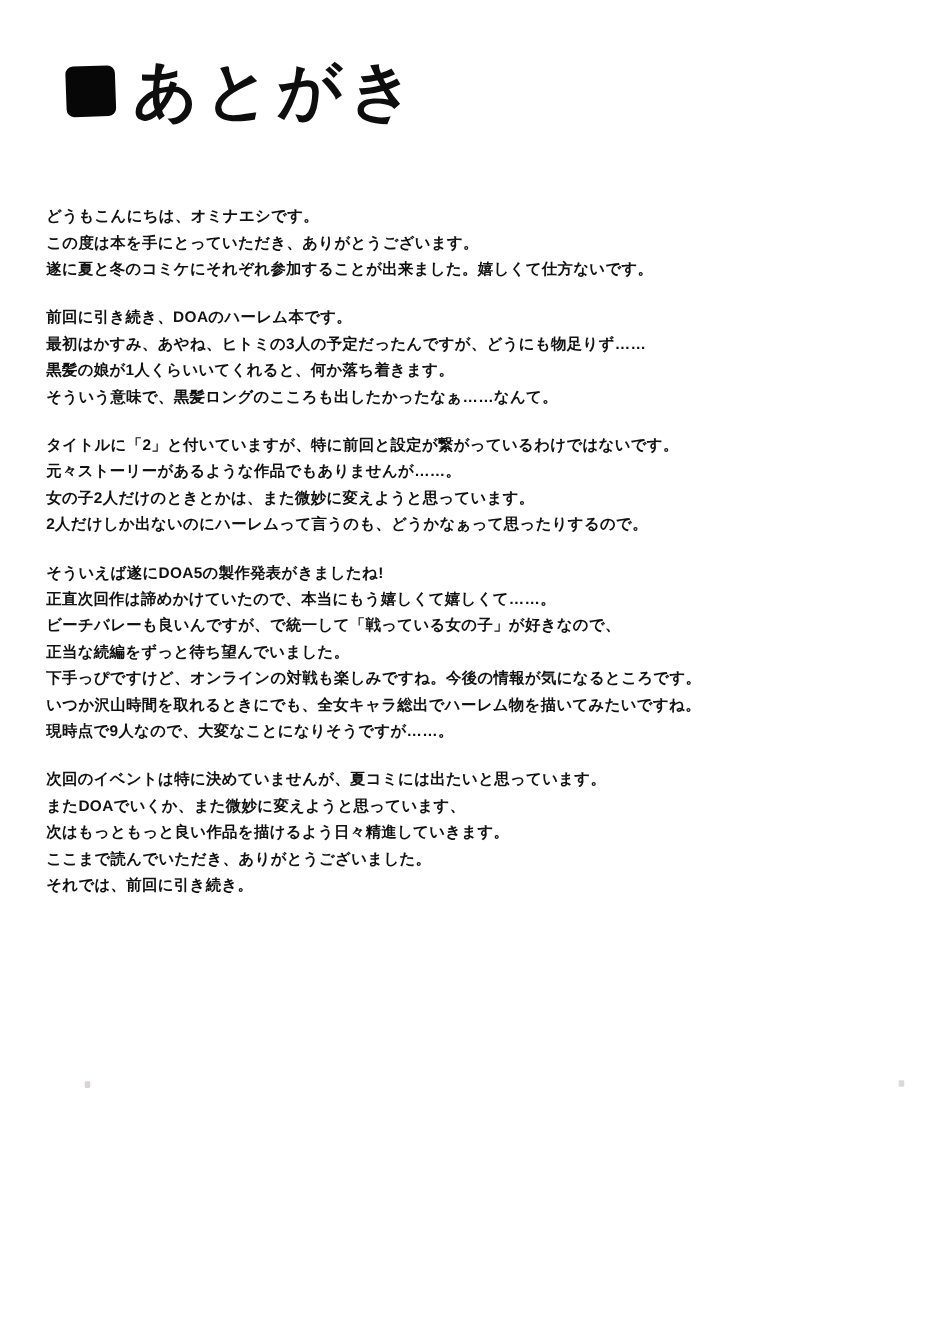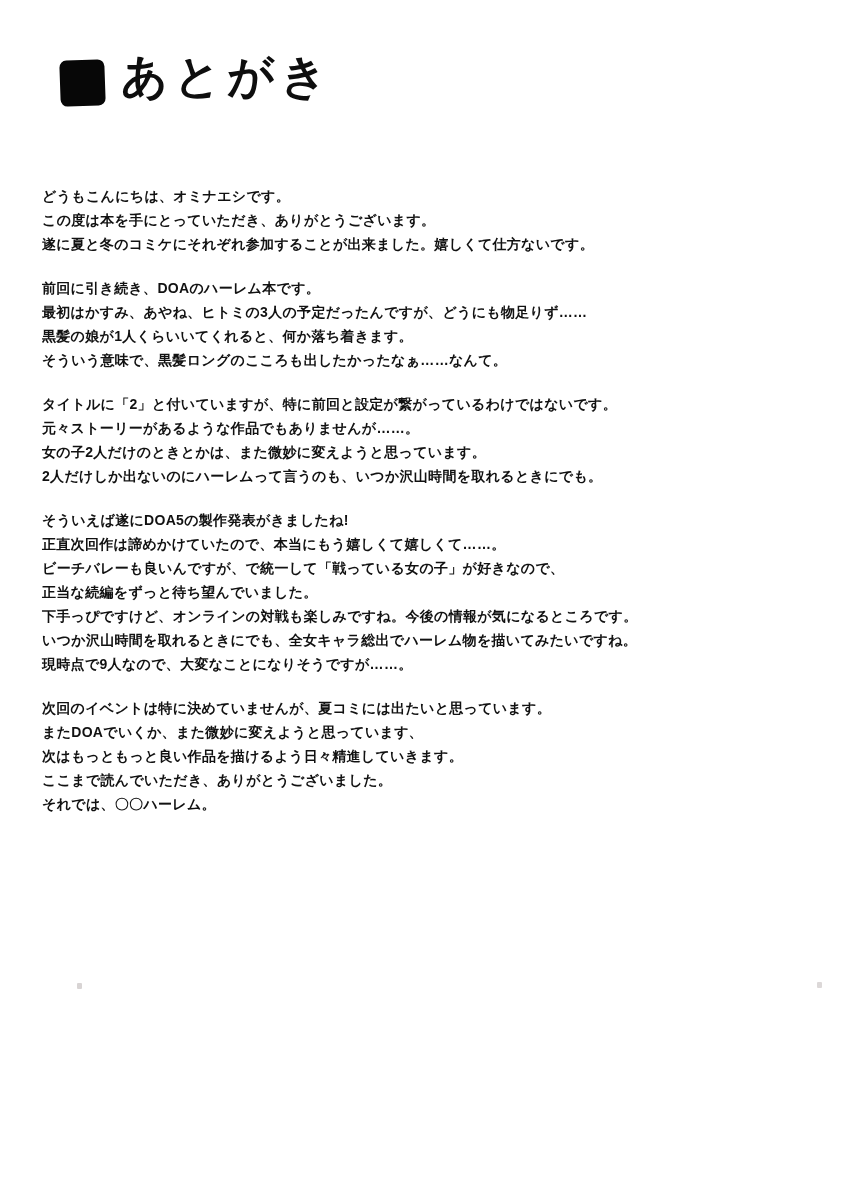--- a/index.html
+++ b/index.html
@@ -28,21 +28,21 @@
     width: 45px;
     height: 46px;
     background: #070707;
     border-radius: 7px;
     margin-top: 10px;
     transform: rotate(-2deg);
     flex: 0 0 auto;
   }
   .page-title {
     margin: 0;
-    font-size: 46px;
+    font-size: 58px;
     font-weight: bold;
     letter-spacing: 6px;
     line-height: 1.15;
     color: #0e0e0e;
     white-space: nowrap;
   }
   .body-text {
     position: absolute;
     left: 42px;
     top: 184px;
@@ -89,36 +89,36 @@
       <div class="paragraph">
         <div class="text-line">前回に引き続き、DOAのハーレム本です。</div>
         <div class="text-line">最初はかすみ、あやね、ヒトミの3人の予定だったんですが、どうにも物足りず……</div>
         <div class="text-line">黒髪の娘が1人くらいいてくれると、何か落ち着きます。</div>
         <div class="text-line">そういう意味で、黒髪ロングのこころも出したかったなぁ……なんて。</div>
       </div>
       <div class="paragraph">
         <div class="text-line">タイトルに「2」と付いていますが、特に前回と設定が繋がっているわけではないです。</div>
         <div class="text-line">元々ストーリーがあるような作品でもありませんが……。</div>
         <div class="text-line">女の子2人だけのときとかは、また微妙に変えようと思っています。</div>
-        <div class="text-line">2人だけしか出ないのにハーレムって言うのも、いつか沢山時間を取れるときにでも。</div>
+        <div class="text-line">2人だけしか出ないのにハーレムって言うのも、どうかなぁって思ったりするので。</div>
       </div>
       <div class="paragraph">
         <div class="text-line">そういえば遂にDOA5の製作発表がきましたね!</div>
         <div class="text-line">正直次回作は諦めかけていたので、本当にもう嬉しくて嬉しくて……。</div>
         <div class="text-line">ビーチバレーも良いんですが、で統一して「戦っている女の子」が好きなので、</div>
         <div class="text-line">正当な続編をずっと待ち望んでいました。</div>
         <div class="text-line">下手っぴですけど、オンラインの対戦も楽しみですね。今後の情報が気になるところです。</div>
         <div class="text-line">いつか沢山時間を取れるときにでも、全女キャラ総出でハーレム物を描いてみたいですね。</div>
         <div class="text-line">現時点で9人なので、大変なことになりそうですが……。</div>
       </div>
       <div class="paragraph">
         <div class="text-line">次回のイベントは特に決めていませんが、夏コミには出たいと思っています。</div>
         <div class="text-line">またDOAでいくか、また微妙に変えようと思っています、</div>
         <div class="text-line">次はもっともっと良い作品を描けるよう日々精進していきます。</div>
         <div class="text-line">ここまで読んでいただき、ありがとうございました。</div>
-        <div class="text-line">それでは、〇〇ハーレム。</div>
+        <div class="text-line">それでは、前回に引き続き。</div>
       </div>
     </main>
 
   <span class="speck speck-left"></span>
   <span class="speck speck-right"></span>
 
 </div>
 
 </body></html>

